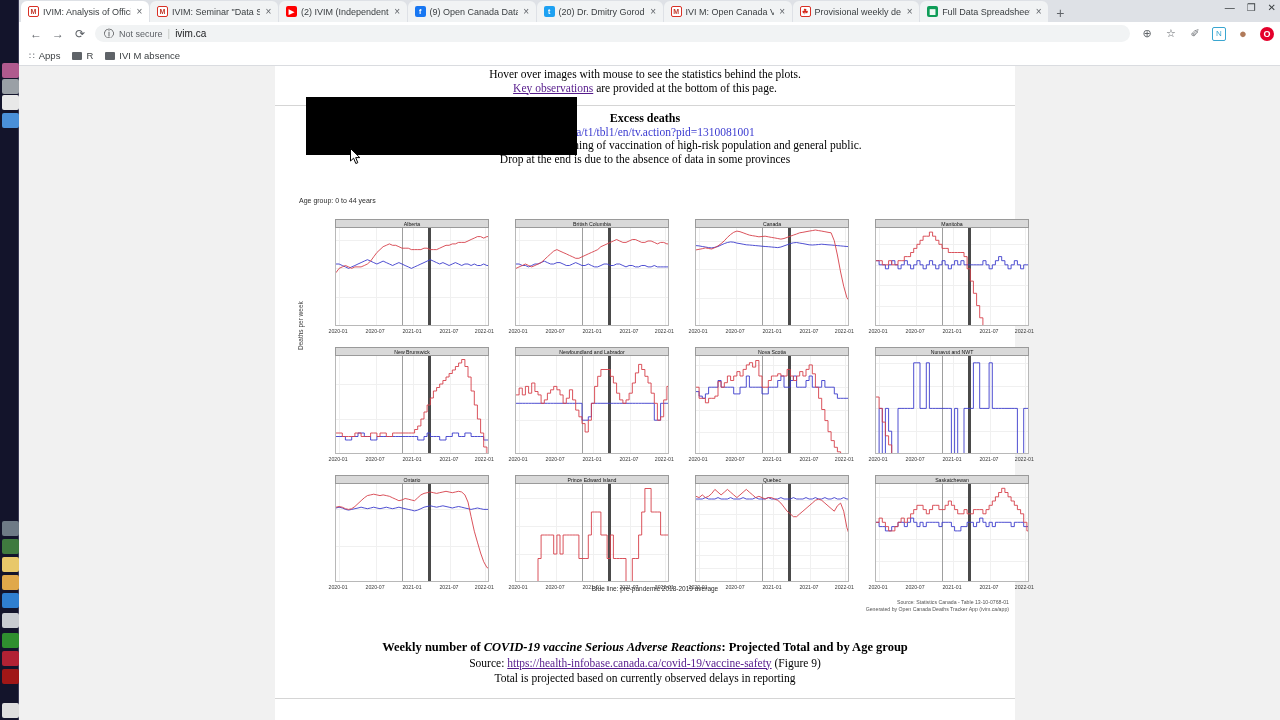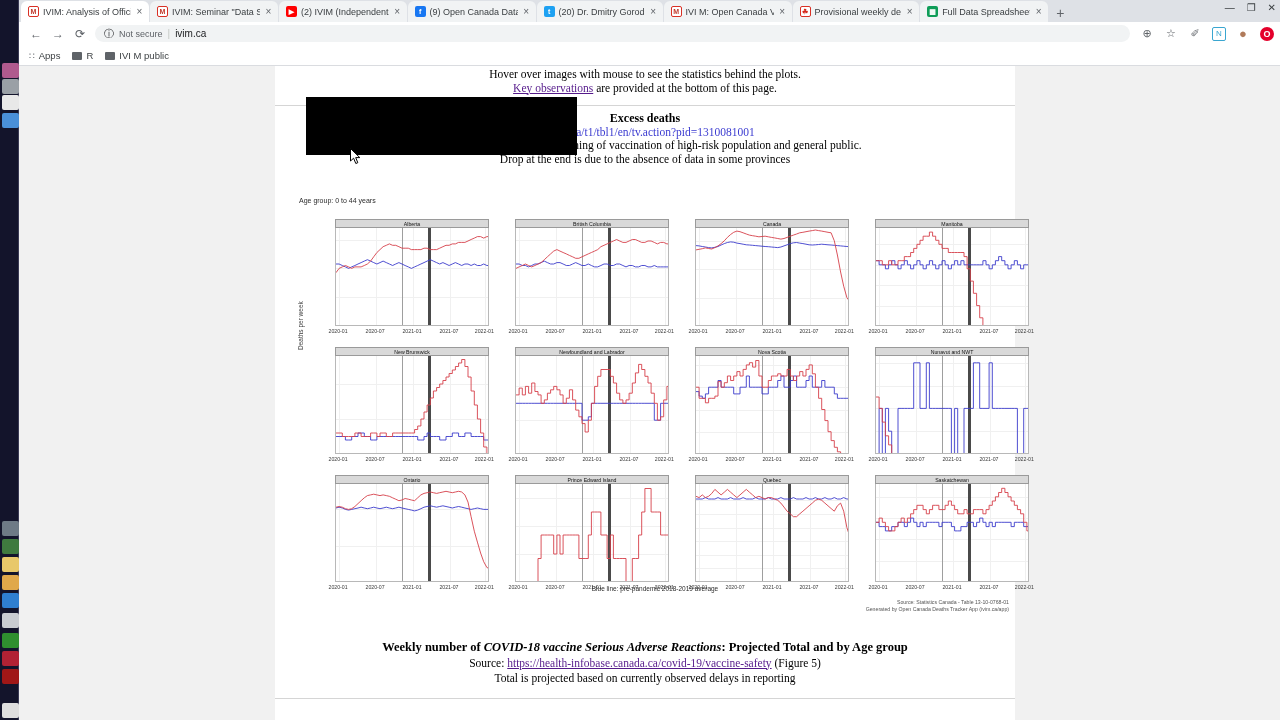--- a/index.html
+++ b/index.html
@@ -197,21 +197,21 @@
       <div class="bm">
         <span style="font-size: 9px; color: rgb(95, 99, 104);">∷</span>
         <span>Apps</span>
       </div>
       <div class="bm">
         <span class="folder"></span>
         <span>R</span>
       </div>
       <div class="bm">
         <span class="folder"></span>
-        <span>IVI M public</span>
+        <span>IVI M absence</span>
       </div>
     </div>
 
   <div id="page">
     <div id="sheet">
 
       <div class="ctext" style="padding-top:2px;">Hover over images with mouse to see the statistics behind the plots.</div>
       <div class="ctext">
         <span class="lnk">Key observations</span><span> are provided at the bottom of this page.</span>
       </div>
@@ -529,24 +529,24 @@
           </div>
         <div id="fig-note">Blue line: pre-pandemic 2018-2019 average</div>
         <div id="fig-src">
           <div>Source: Statistics Canada - Table 13-10-0768-01</div>
           <div>Generated by Open Canada Deaths Tracker App (ivim.ca/app)</div>
         </div>
       </div>
 
       <div id="bottomblock">
         <div class="ctext" style="font-weight:bold; font-size:12.5px;">
-          <span>Weekly number of </span><em>COVID-18 vaccine Serious Adverse Reactions</em><span>: Projected Total and by Age group</span>
+          <span>Weekly number of </span><em>COVID-19 vaccine Serious Adverse Reactions</em><span>: Projected Total and by Age group</span>
         </div>
         <div class="ctext" style="margin-top:2px;">
-          <span>Source: </span><span class="lnk">https://health-infobase.canada.ca/covid-19/vaccine-safety</span><span> (Figure 5)</span>
+          <span>Source: </span><span class="lnk">https://health-infobase.canada.ca/covid-19/vaccine-safety</span><span> (Figure 9)</span>
         </div>
         <div class="ctext" style="margin-top:2px;">Total is projected based on currently observed delays in reporting</div>
         <hr class="rule" style="margin-top:12px;">
 
       </div>
 
     </div>
   </div>
 </div>
 

